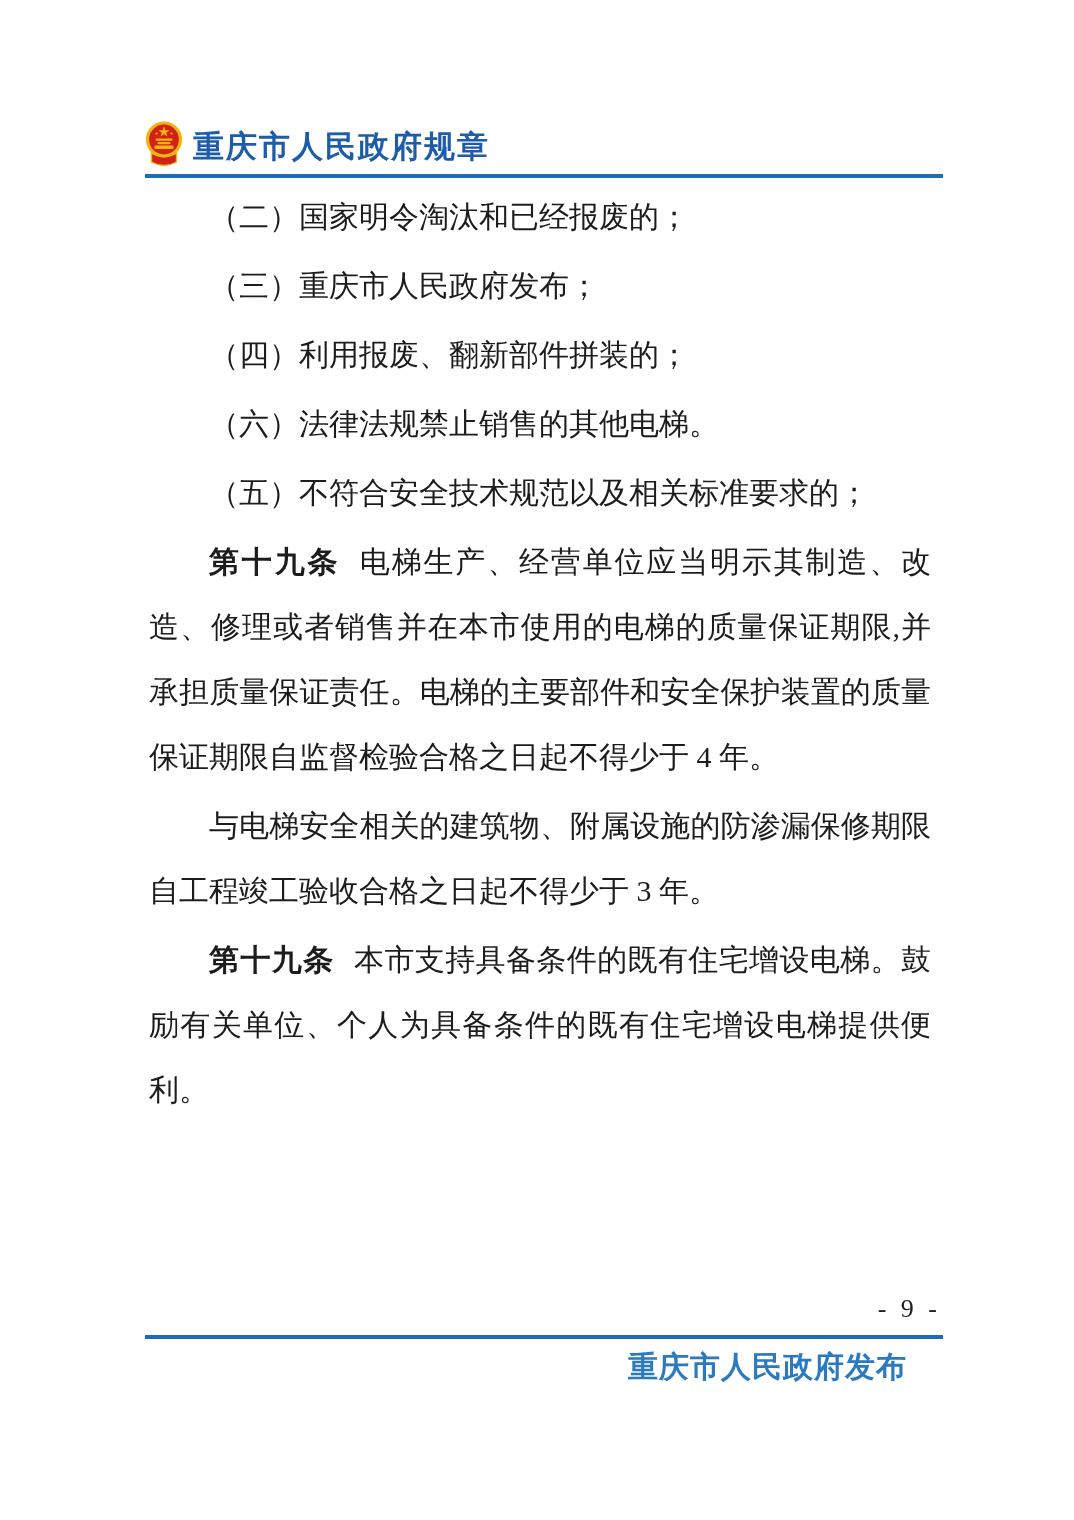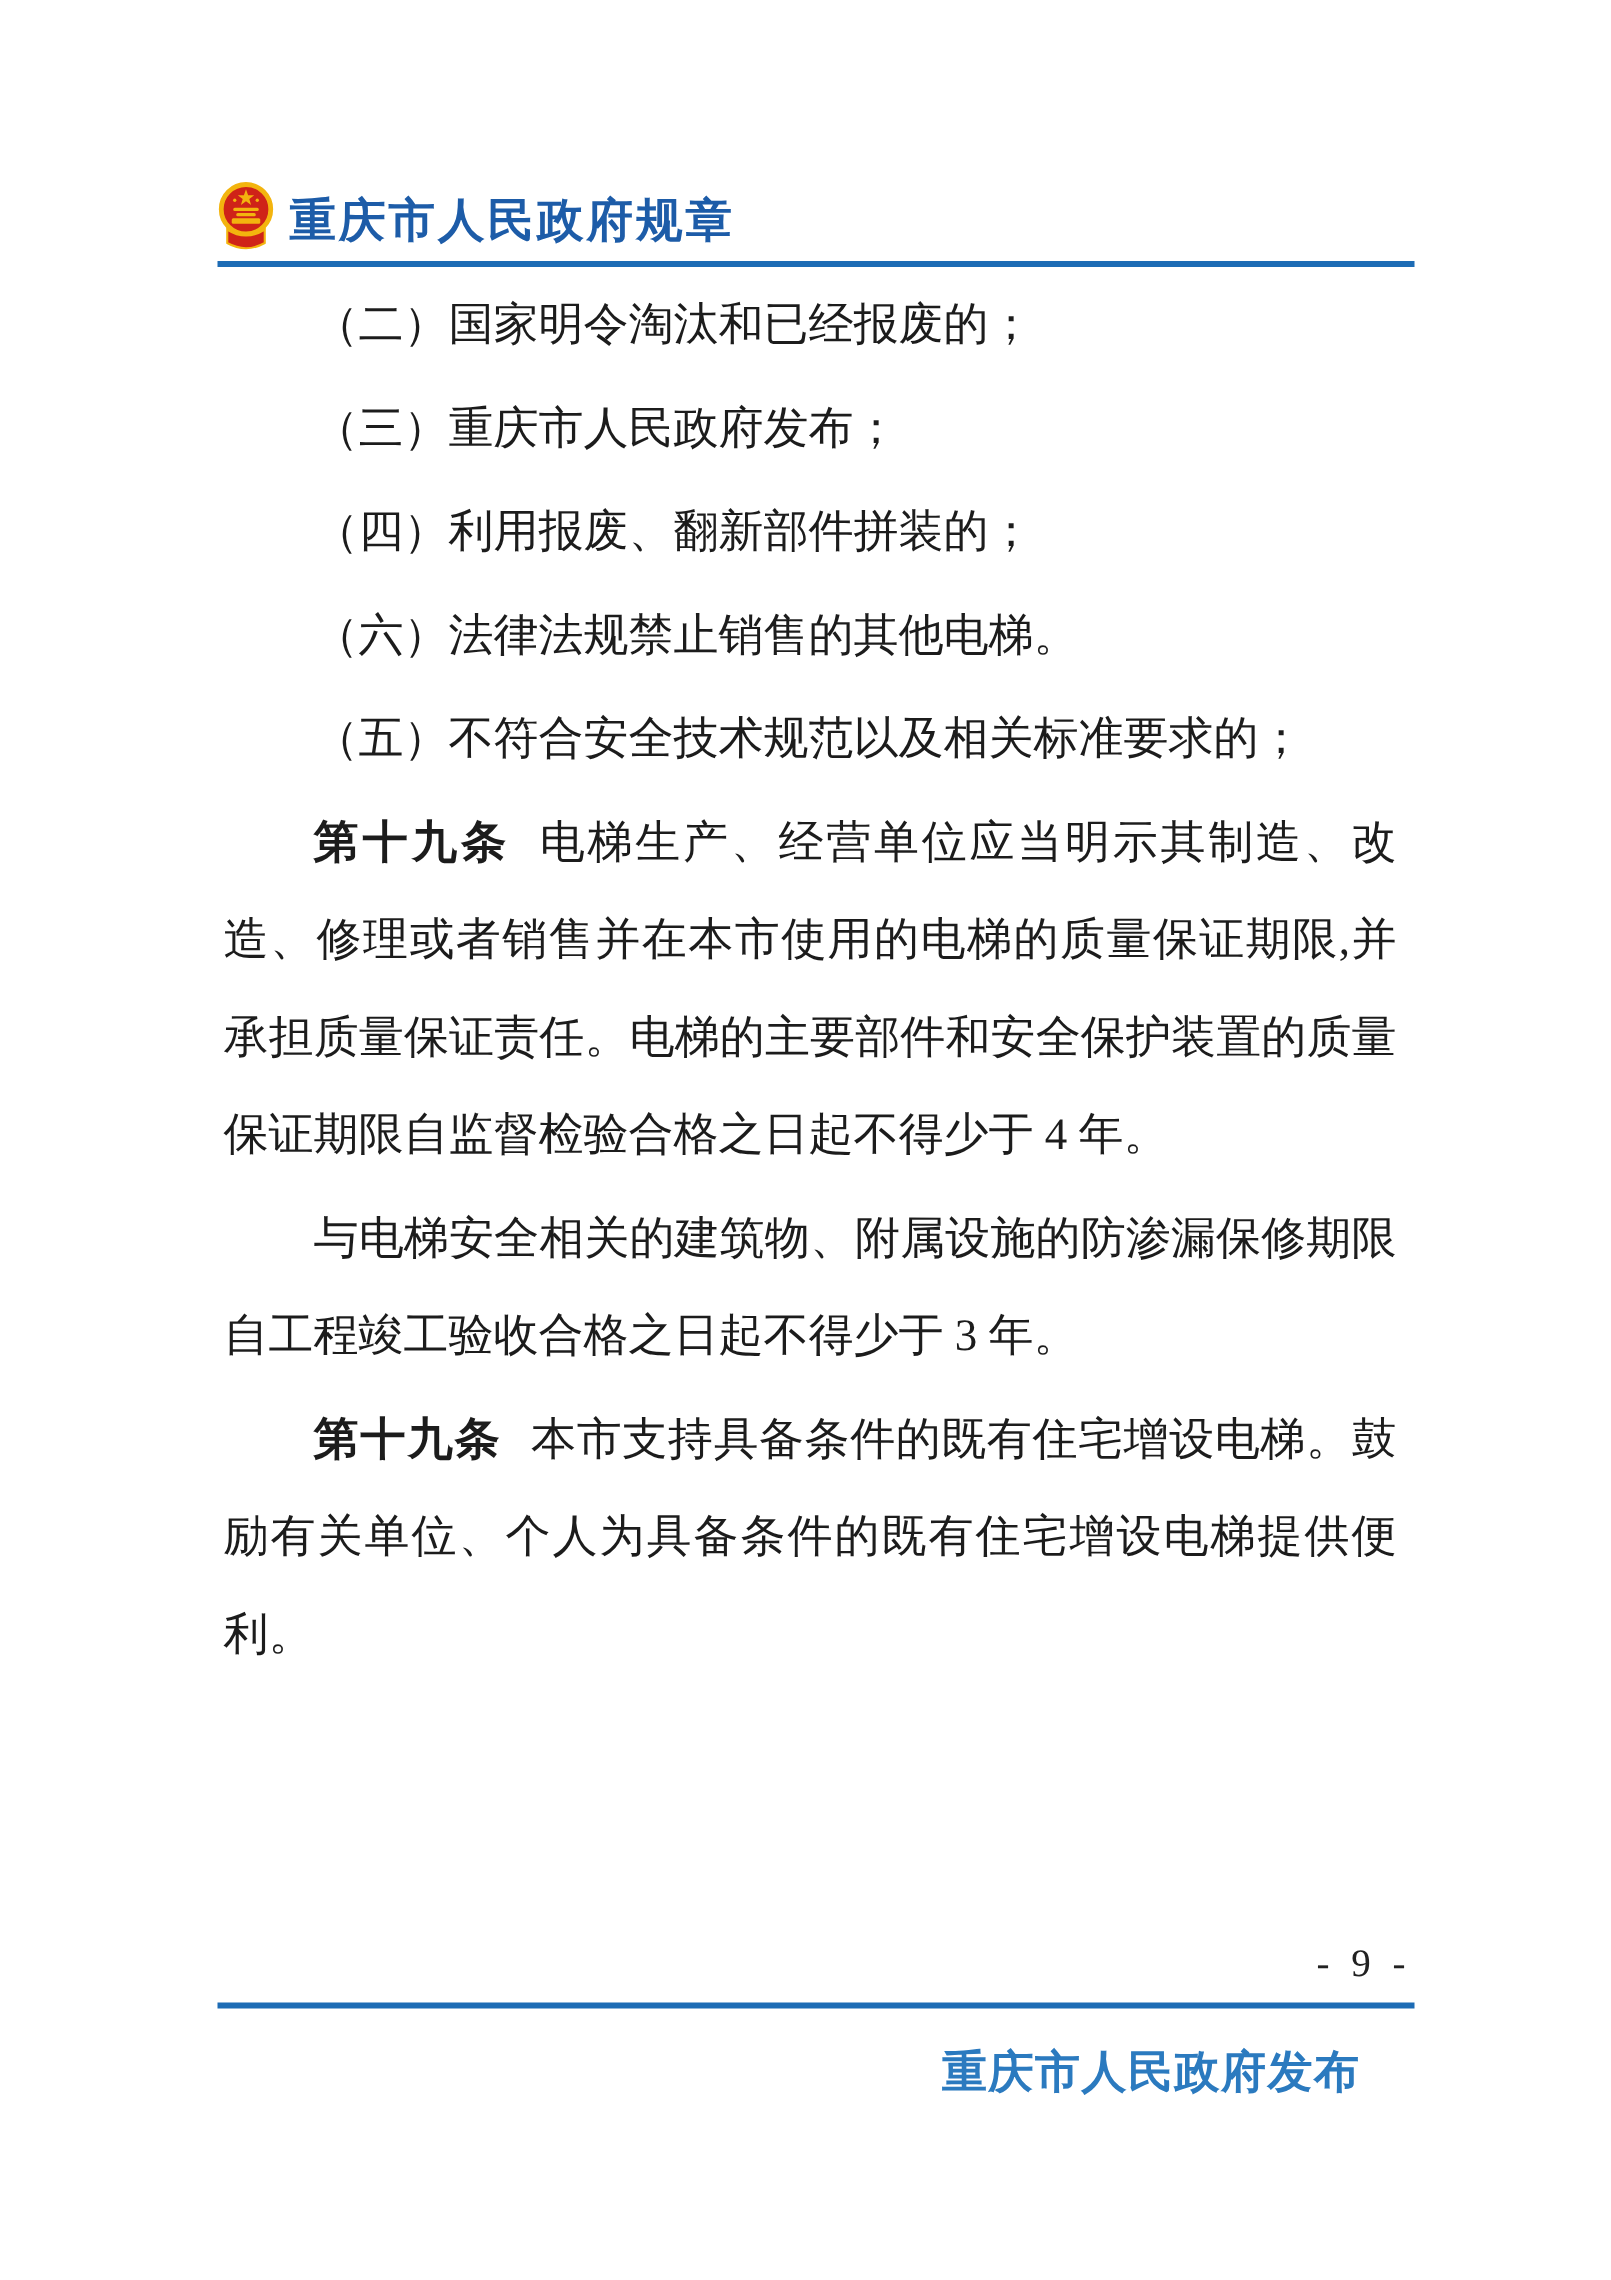--- a/index.html
+++ b/index.html
@@ -77,21 +77,21 @@
     line-height:30px;
     color:#222222;
     padding-right:2px;
   }
   .footer-rule{
     margin-top:11px;
     height:4px;
     background:var(--rule-blue);
   }
   .publisher{
-    margin-top:22px;
+    margin-top:8px;
     text-align:right;
     padding-right:36px;
     font-size:30px;
     font-weight:700;
     letter-spacing:1px;
     color:var(--footer-blue);
     font-family:"Liberation Serif","DejaVu Serif",serif;
   }
 </style>
 </head>

